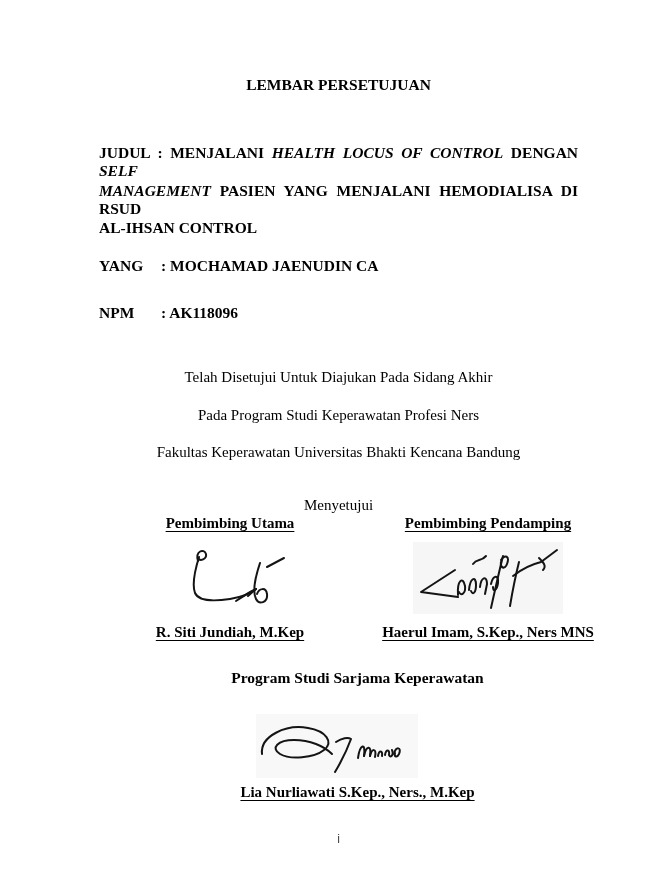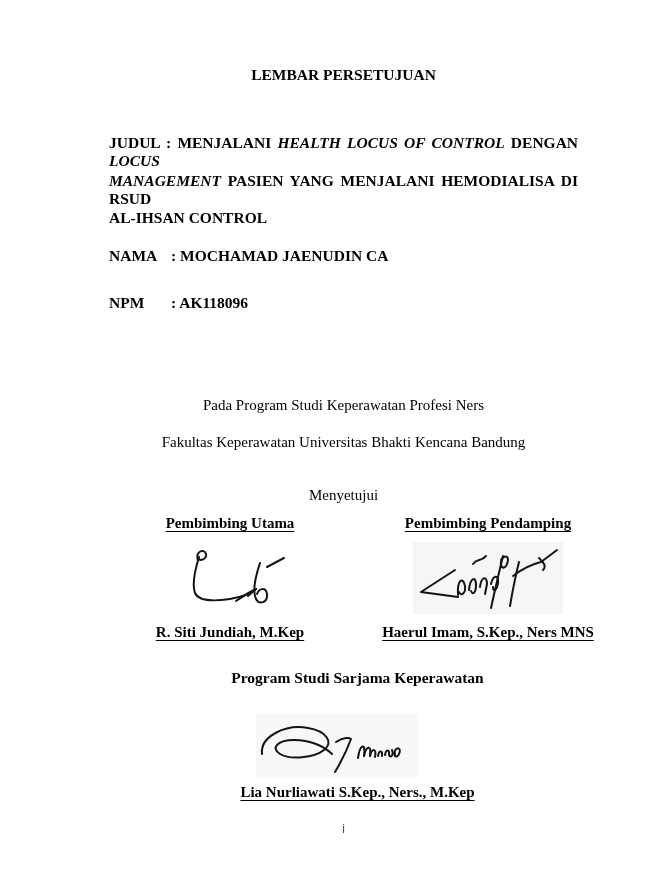--- a/index.html
+++ b/index.html
@@ -5,21 +5,21 @@
   html, body { margin: 0; padding: 0; background: #ffffff; }
   .page {
     position: relative;
     width: 661px;
     height: 892px;
     background: #ffffff;
     font-family: "Liberation Serif", "DejaVu Serif", serif;
     color: #000;
     overflow: hidden;
   }
-  .abs { position: absolute; left: 109px; right: 83px; }
+  .abs { position: absolute; left: 99px; right: 83px; margin-top: 10px; }
   .bold { font-weight: bold; }
   .it { font-style: italic; }
   .center { text-align: center; }
   .justify { text-align: justify; text-align-last: justify; }
   .fs-main { font-size: 15.5px; }
   .fs-reg { font-size: 15px; }
   .underline { text-decoration: underline; text-underline-offset: 3px; }
   .field-label { display: inline-block; width: 62px; }
   .col-left  { position: absolute; left: 99px;  width: 262px; text-align: center; }
   .col-right { position: absolute; left: 357px; width: 262px; text-align: center; }
@@ -37,38 +37,39 @@
 <div class="page">
 
   <div class="abs center bold fs-main" style="top:66px;">LEMBAR PERSETUJUAN</div>
 
   <div class="abs justify bold fs-main" style="top:134px;">
     <span>JUDUL</span>
     <span>:</span>
     <span>MENJALANI</span>
     <span class="it">HEALTH LOCUS OF CONTROL</span>
     <span>DENGAN</span>
-    <span class="it">LOCUS</span>
+    <span class="it">SELF</span>
   </div>
 
   <div class="abs justify bold fs-main" style="top:172px;">
     <span class="it">MANAGEMENT</span>
     <span>PASIEN YANG MENJALANI HEMODIALISA DI RSUD</span>
   </div>
 
   <div class="abs bold fs-main" style="top:209px;">AL-IHSAN CONTROL</div>
 
   <div class="abs bold fs-main" style="top:247px;">
-    <span class="field-label">NAMA</span><span>: MOCHAMAD JAENUDIN CA</span>
+    <span class="field-label">YANG</span><span>: MOCHAMAD JAENUDIN CA</span>
   </div>
 
   <div class="abs bold fs-main" style="top:294px;">
     <span class="field-label">NPM</span><span>: AK118096</span>
   </div>
 
+  <div class="abs center fs-reg" style="top:359px;">Telah Disetujui Untuk Diajukan Pada Sidang Akhir</div>
   <div class="abs center fs-reg" style="top:397px;">Pada Program Studi Keperawatan Profesi Ners</div>
   <div class="abs center fs-reg" style="top:434px;">Fakultas Keperawatan Universitas Bhakti Kencana Bandung</div>
 
   <div class="abs center fs-reg" style="top:487px;">Menyetujui</div>
 
   <div class="col-left bold underline fs-reg" style="top:515px;">Pembimbing Utama</div>
   <div class="col-right bold underline fs-reg" style="top:515px;">Pembimbing Pendamping</div>
 
   <div class="sig" style="left:170px; top:545px; width:120px; height:66px;">
     <svg viewBox="0 0 120 66">

